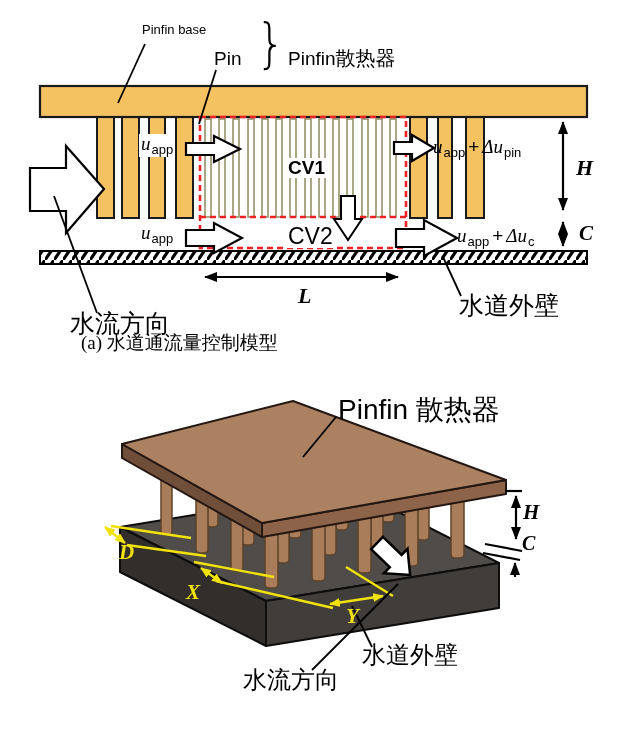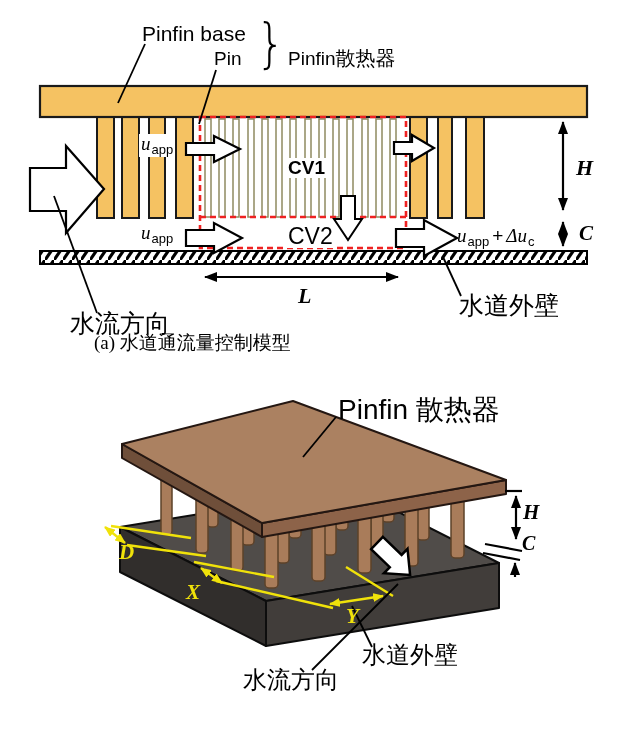--- a/index.html
+++ b/index.html
@@ -164,39 +164,40 @@
     </g>
 
     <g stroke="#000" stroke-width="1.8">
       <line x1="336" y1="417" x2="303" y2="457"></line>
       <line x1="398" y1="584" x2="312" y2="670"></line>
       <line x1="352" y1="606" x2="372" y2="647"></line>
     </g>
   </g>
 </svg>
 
-<div class="lbl sans" style="left:142px;top:23px;font-size:21px;">Pinfin base</div>
+<div class="lbl sans" style="left:142px;top:23px;font-size:13px;">Pinfin base</div>
 <div class="lbl sans" style="left:214px;top:49px;font-size:19px;">Pin</div>
 <div class="lbl brace" style="left:256px;top:16px;">}</div>
 <div class="lbl" style="left:288px;top:36px;font-size:19px;margin-top:12px;"><span class="sans">Pinfin</span><span class="cjk" style="font-size:20px;">散热器</span></div>
 
 <div class="lbl math whitebg" style="left:139px;top:134px;font-size:19px;"><i>u</i><sub>app</sub></div>
 <div class="lbl math whitebg" style="left:139px;top:223px;font-size:19px;"><i>u</i><sub>app</sub></div>
 <div class="lbl sans whitebg" style="left:286px;top:158px;font-size:19px;font-weight:bold;">CV1</div>
 <div class="lbl sans whitebg" style="left:286px;top:224px;font-size:23px;">CV2</div>
 
+<div class="lbl math" style="left:433px;top:137px;font-size:19px;"><i>u</i><sub>app</sub><span class="plus">+</span><i>Δu</i><sub>pin</sub></div>
 <div class="lbl math" style="left:457px;top:226px;font-size:19px;"><i>u</i><sub>app</sub><span class="plus">+</span><i>Δu</i><sub>c</sub></div>
 
 <div class="lbl dimlab" style="left:576px;top:156px;font-size:22px;">H</div>
 <div class="lbl dimlab" style="left:579px;top:222px;font-size:21px;">C</div>
 <div class="lbl dimlab" style="left:298px;top:284px;font-size:22px;">L</div>
 
 <div class="lbl cjk" style="left:70px;top:311px;font-size:25px;">水流方向</div>
 <div class="lbl cjk" style="left:459px;top:293px;font-size:25px;">水道外壁</div>
-<div class="lbl cjk" style="left:94px;top:333px;font-size:19px;"><span>(a)</span> <span>水道通流量控制模型</span></div>
+<div class="lbl cjk" style="left:81px;top:333px;font-size:19px;"><span>(a)</span> <span>水道通流量控制模型</span></div>
 
 <div class="lbl" style="left:338px;top:395px;font-size:28px;"><span class="sans">Pinfin</span> <span class="cjk">散热器</span></div>
 
 <div class="lbl dimlab yellow" style="left:119px;top:541px;font-size:21px;">D</div>
 <div class="lbl dimlab yellow" style="left:186px;top:581px;font-size:21px;">X</div>
 <div class="lbl dimlab yellow" style="left:346px;top:605px;font-size:21px;">Y</div>
 
 <div class="lbl dimlab" style="left:523px;top:501px;font-size:21px;">H</div>
 <div class="lbl dimlab" style="left:522px;top:533px;font-size:20px;">C</div>
 

